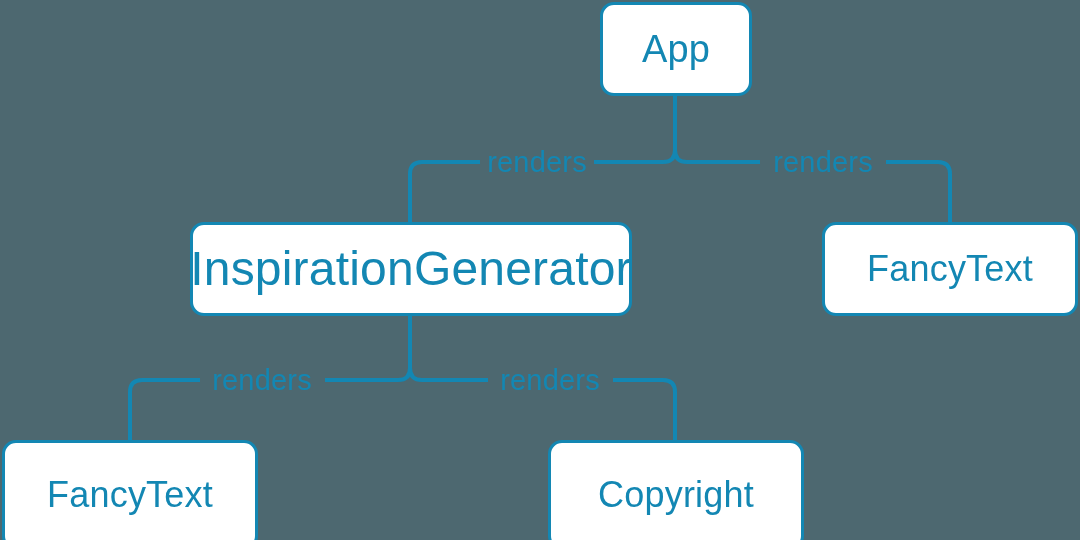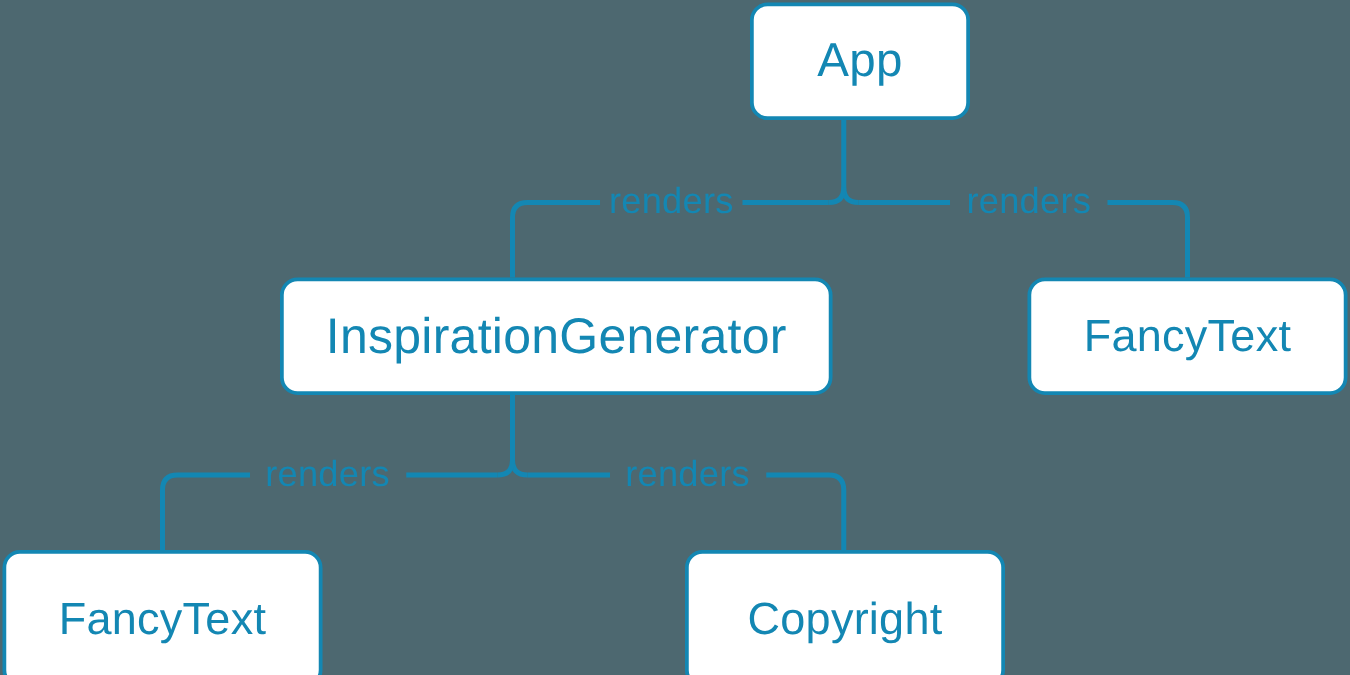--- a/index.html
+++ b/index.html
@@ -72,24 +72,24 @@
       <path d="M 410 368 Q 410 380 398 380"></path>
 
       <path d="M 398 380 L 325 380"></path>
       <path d="M 200 380 L 142 380 Q 130 380 130 392 L 130 440"></path>
 
       <path d="M 422 380 L 488 380"></path>
       <path d="M 613 380 L 663 380 Q 675 380 675 392 L 675 440"></path>
     </g>
   </svg>
 
-  <div class="node" style="left: 600px; top: 2px; width: 176px; height: 94px; font-size: 38px; background: rgb(255, 255, 255); border-color: rgb(19, 135, 179);">
+  <div class="node" style="left: 600px; top: 2px; width: 152px; height: 94px; font-size: 38px; background: rgb(255, 255, 255); border-color: rgb(19, 135, 179);">
     <span class="node-label">App</span>
   </div>
-  <div class="node" style="left: 190px; top: 222px; width: 442px; height: 94px; font-size: 40px; background: rgb(255, 255, 255); border-color: rgb(19, 135, 179); margin-left: 34px;">
+  <div class="node" style="left: 190px; top: 222px; width: 442px; height: 94px; font-size: 48px; background: rgb(255, 255, 255); border-color: rgb(19, 135, 179);">
     <span class="node-label">InspirationGenerator</span>
   </div>
   <div class="node" style="left: 822px; top: 222px; width: 256px; height: 94px; font-size: 36px; background: rgb(255, 255, 255); border-color: rgb(19, 135, 179);">
     <span class="node-label">FancyText</span>
   </div>
   <div class="node" style="left: 2px; top: 440px; width: 256px; height: 110px; font-size: 36px; background: rgb(255, 255, 255); border-color: rgb(19, 135, 179);">
     <span class="node-label">FancyText</span>
   </div>
   <div class="node" style="left: 548px; top: 440px; width: 256px; height: 110px; font-size: 36px; background: rgb(255, 255, 255); border-color: rgb(19, 135, 179);">
     <span class="node-label">Copyright</span>

